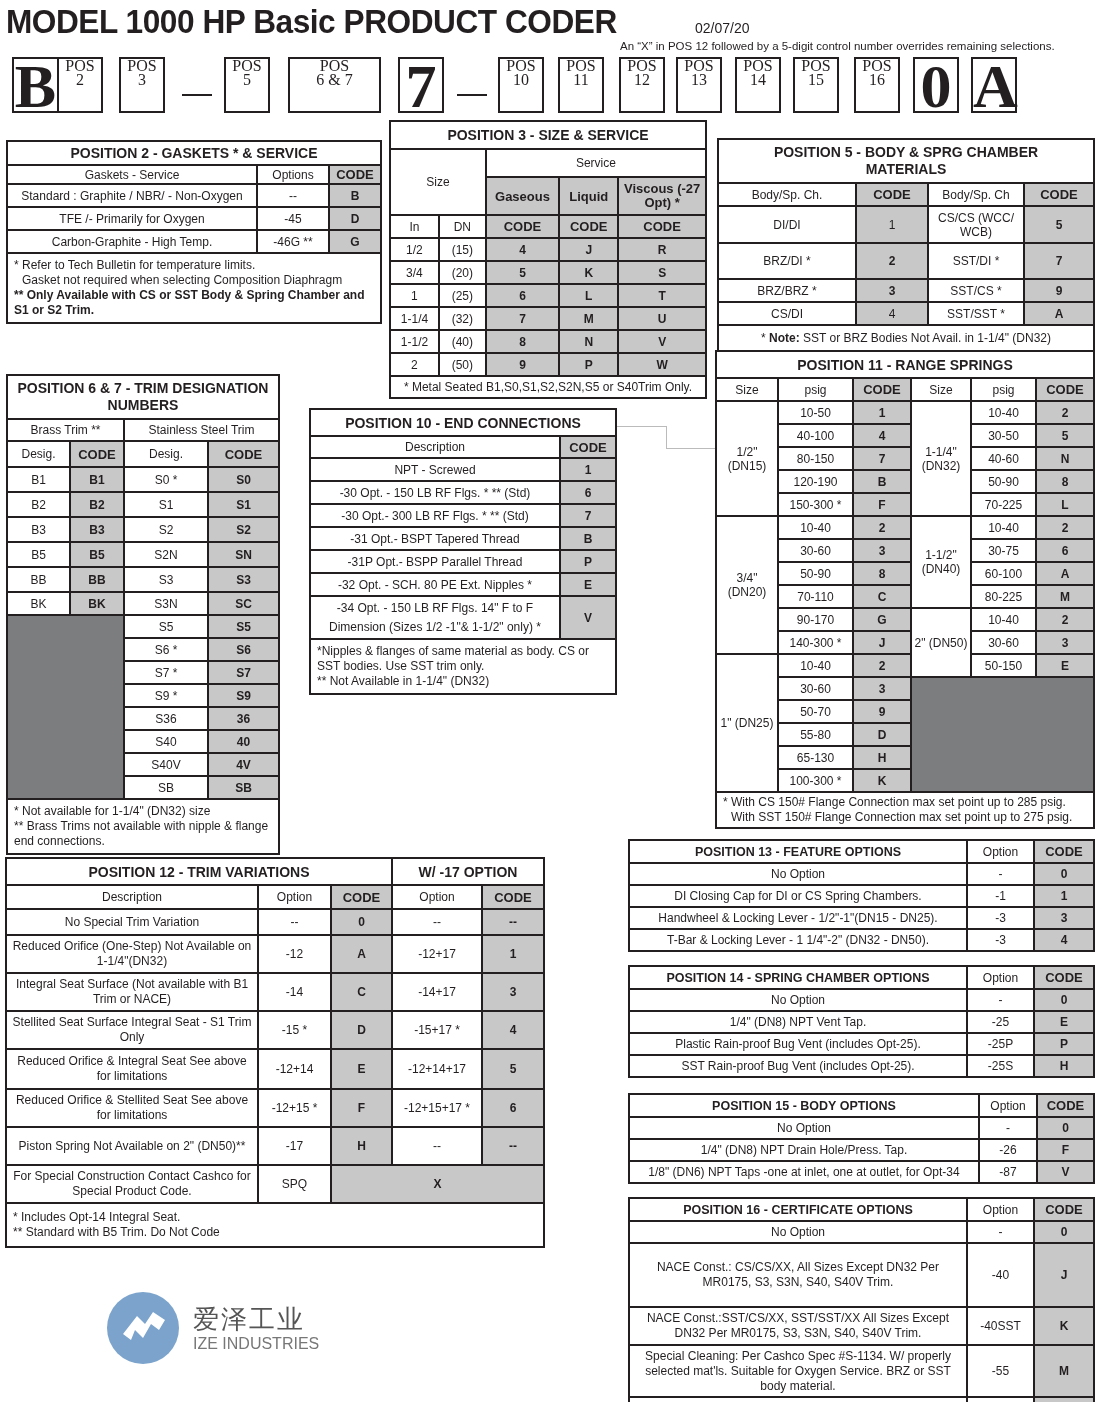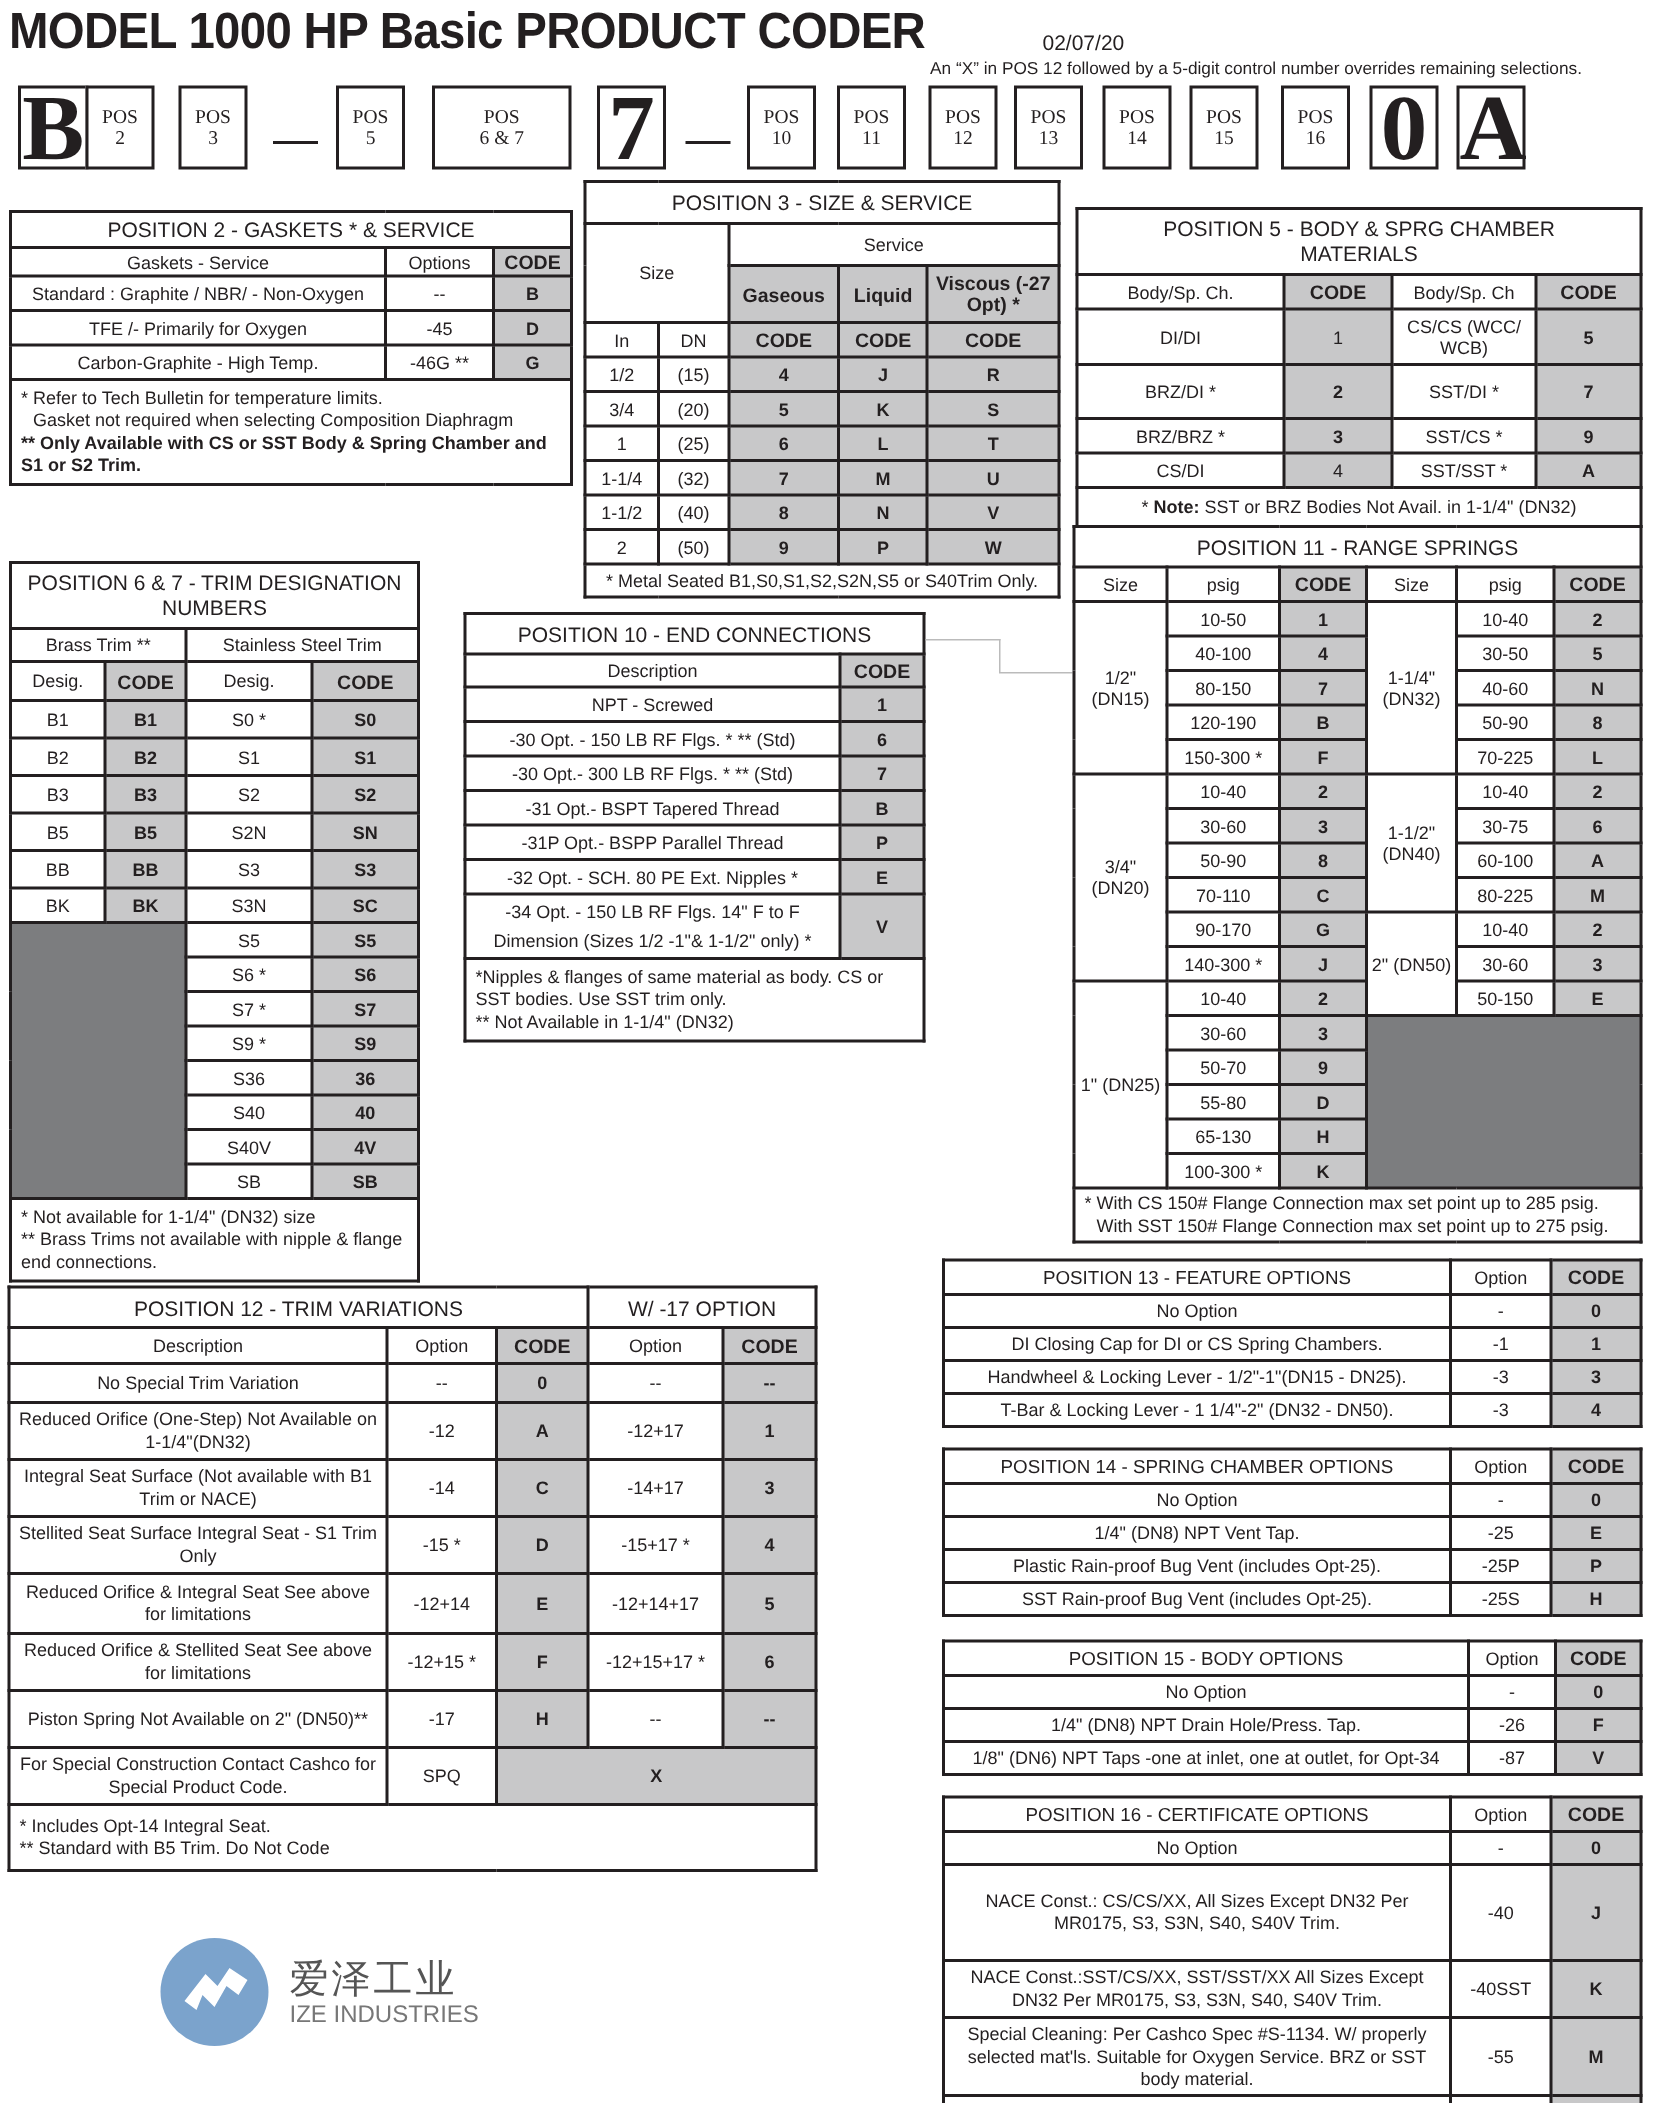--- a/index.html
+++ b/index.html
@@ -1,26 +1,26 @@
 <!DOCTYPE html>
 <html><head>
 <meta charset="utf-8">
 <style>
   html,body{margin:0;padding:0;background:#fff;}
   body{width:1102px;height:1402px;position:relative;overflow:hidden;font-family:"Liberation Sans",sans-serif;color:#231f20;}
   .title{position:absolute;left:6px;top:2px;font-size:34px;font-weight:bold;letter-spacing:-0.5px;transform:scaleX(0.93);transform-origin:left;white-space:nowrap;}
   .date{position:absolute;left:695px;top:20px;font-size:14px;}
   .override{position:absolute;left:620px;top:40px;font-size:11.5px;white-space:nowrap;}
   .box{position:absolute;border:2px solid #231f20;background:#fff;font-family:"Liberation Serif",serif;text-align:center;box-sizing:border-box;}
-  .box .pl{font-size:13px;line-height:14px;margin-top:12px;}
+  .box .pl{font-size:16px;line-height:14px;margin-top:0;}
   .box.big{font-size:62px;font-weight:bold;line-height:54px;}
   .dash{position:absolute;height:2px;background:#231f20;width:30px;}
   table.ct{position:absolute;border-collapse:collapse;font-size:12px;background:#fff;}
   table.ct td,table.ct th{border:2px solid #231f20;text-align:center;padding:0 2px;font-weight:normal;height:19px;box-sizing:border-box;}
-  table.ct .hd{font-weight:normal;font-size:14px;}
+  table.ct .hd{font-weight:bold;font-size:14px;}
   table.ct .c{background:#c8c8c9;font-weight:bold;}
   table.ct .ch{background:#c8c8c9;font-weight:bold;font-size:13px;}
   table.ct .dk{background:#7c7d7f;}
   table.ct .note{text-align:left;font-size:12px;line-height:15px;padding:4px 6px;}
   .conn{position:absolute;background:#bbb;}
   .logo{position:absolute;left:105px;top:1290px;}
   .logo-cn{position:absolute;left:193px;top:1302px;font-size:26px;color:#555;letter-spacing:2px;}
   .logo-en{position:absolute;left:193px;top:1335px;font-size:16px;color:#777;}
 </style>
 </head>

